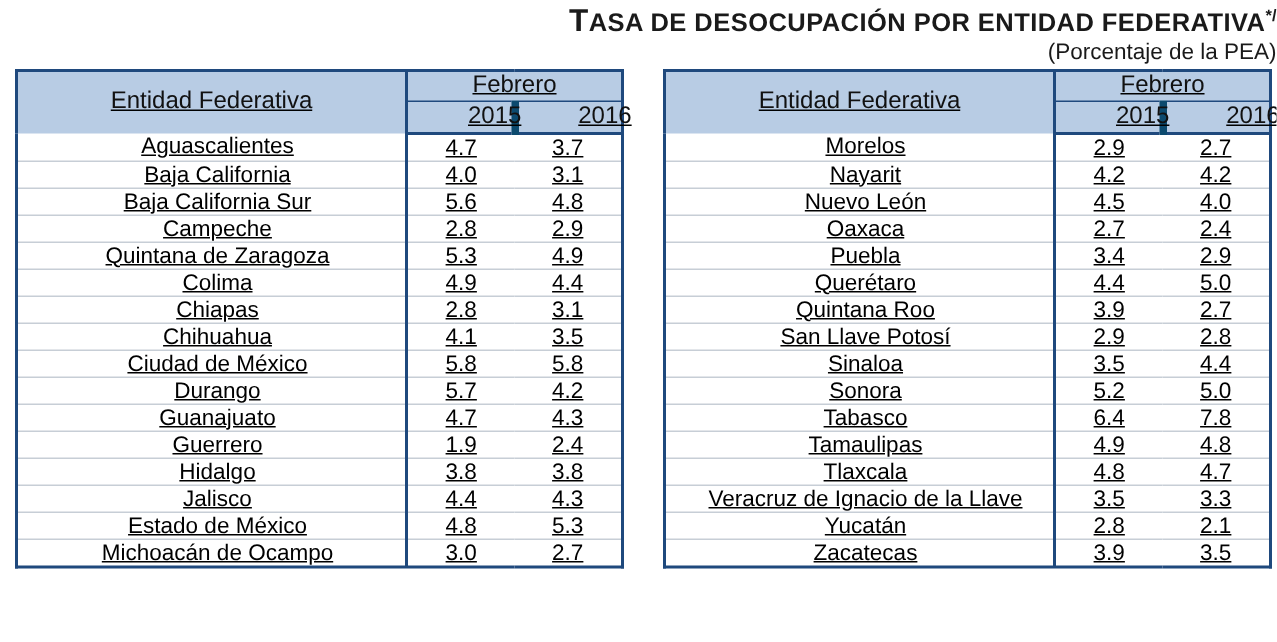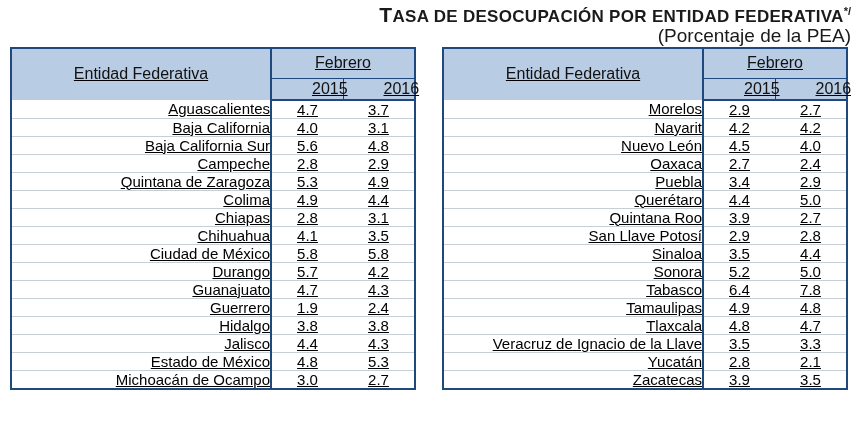--- a/index.html
+++ b/index.html
@@ -15,21 +15,21 @@
   .page-title {
     margin: 0;
     font-size: 17px;
     font-weight: bold;
     letter-spacing: 0.3px;
     line-height: 20px;
     color: #1a1a1a;
   }
   .t-lead { font-size: 21px; }
   .t-sup { font-size: 11px; vertical-align: super; letter-spacing: 0; }
-  .subtitle { font-size: 19px; line-height: 17px; color: #1a1a1a; }
+  .subtitle { font-size: 15px; line-height: 17px; color: #1a1a1a; }
 
   .tables-wrap {
     display: flex;
     gap: 26px;
     margin: 3px 8px 0 10px;
   }
   table.data-table {
     border-collapse: collapse;
     table-layout: fixed;
     border: 2px solid #1F497D;
@@ -42,35 +42,35 @@
 
   thead th {
     background: #B8CCE4;
     font-weight: normal;
     font-size: 16px;
     color: #111111;
     text-align: center;
     padding: 0;
   }
   .th-entity { border-right: 2px solid #1F497D; }
-  .th-group  { height: 31px; border-bottom: 1px solid #1F497D; }
+  .th-group  { height: 21px; border-bottom: 1px solid #1F497D; }
   .th-year   { height: 21px; padding-left: 40px; }
-  .th-year-last { border-left: 1px solid #0c4a6e; }
+  .th-year-last { border-left: 5px solid #0c4a6e; }
   thead tr:last-child th { border-bottom: 2px solid #1F497D; }
 
   tbody td {
     height: 18px;
     font-size: 15px;
     padding: 0;
     border-top: 1px solid #C7CED6;
     white-space: nowrap;
     overflow: hidden;
   }
   tbody tr:first-child td { border-top: none; }
-  .td-entity { padding-left: 8px; text-align: right; border-right: 2px solid #1F497D; }
+  .td-entity { padding-left: 8px; text-align: center; border-right: 2px solid #1F497D; }
   .td-val { text-align: center; }
 
   .footnotes {
     margin: 5px 0 0 20px;
     font-size: 13.5px;
     line-height: 1.5;
     color: #1a1a1a;
   }
   .fn-marker { font-size: 10px; vertical-align: super; }
 </style>

